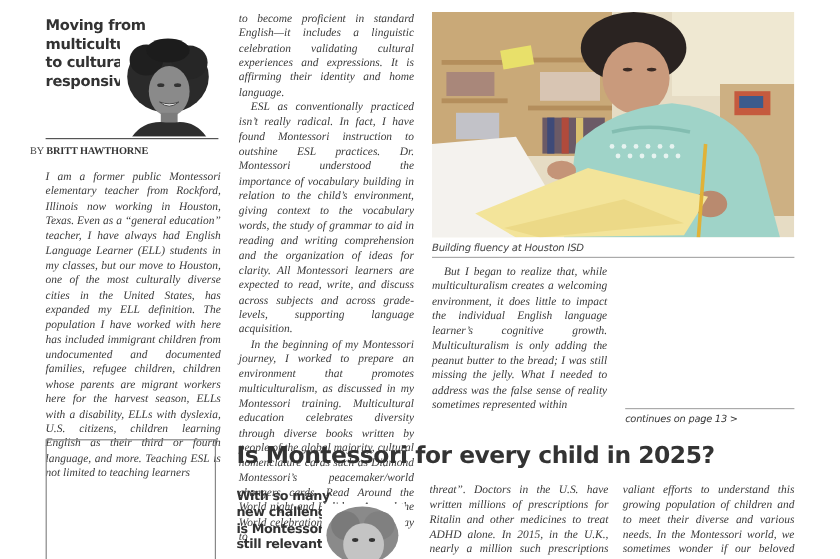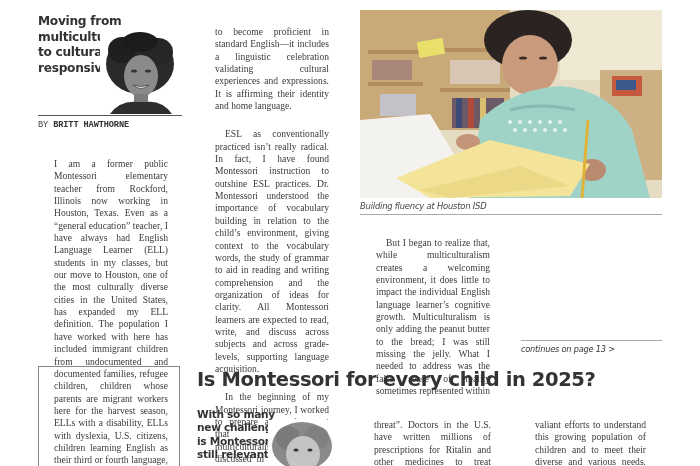--- a/index.html
+++ b/index.html
@@ -4,25 +4,25 @@
 <style>
   html, body { margin:0; padding:0; }
   body { width:700px; height:466px; overflow:hidden; background:#ffffff; position:relative;
          font-family:"Liberation Serif", "DejaVu Serif", serif; color:#333; }
   .abs { position:absolute; }
 
   .sidebar-title { left:38px; top:14px; width:100px; font-family:"DejaVu Sans", sans-serif;
                    font-weight:bold; font-size:12.2px; line-height:15.5px; color:#333; letter-spacing:-0.3px; }
   .portrait { left:100px; top:30px; width:80px; height:84px; overflow:hidden; }
   .byline-rule { left:38px; top:115px; width:144px; height:0; border-top:1px solid #555; }
-  .byline { left:38px; top:120px; font-family:Liberation Mono, monospace; font-size:8.6px; color:#444; letter-spacing:-0.1px; }
+  .byline { left:25px; top:120px; font-family:Liberation Serif, serif; font-size:8.6px; color:#444; letter-spacing:-0.1px; }
   .byline b { font-weight:bold; color:#333; }
 
   .col { font-size:9.55px; line-height:12.35px; color:#3a3a3a; text-align:justify; }
-  .col p { margin:16px; }
+  .col p { margin:0;font-style:italic; }
   .col p.ind { text-indent:10px; }
   .col1 { left:38px; top:142px; width:146px; }
   .col2 { left:199px; top:10px; width:146px; }
   .col3 { left:360px; top:221px; width:146px; }
   .col4 { left:521px; top:221px; width:141px; }
 
   .photo { left:360px; top:10px; width:302px; height:188px; overflow:hidden; }
   .caption { left:360px; top:201px; font-family:"DejaVu Sans", sans-serif; font-style:italic;
              font-size:8.4px; color:#444; letter-spacing:-0.2px; }
   .photo-rule { left:360px; top:214px; width:302px; border-top:1px solid #aaa; }

